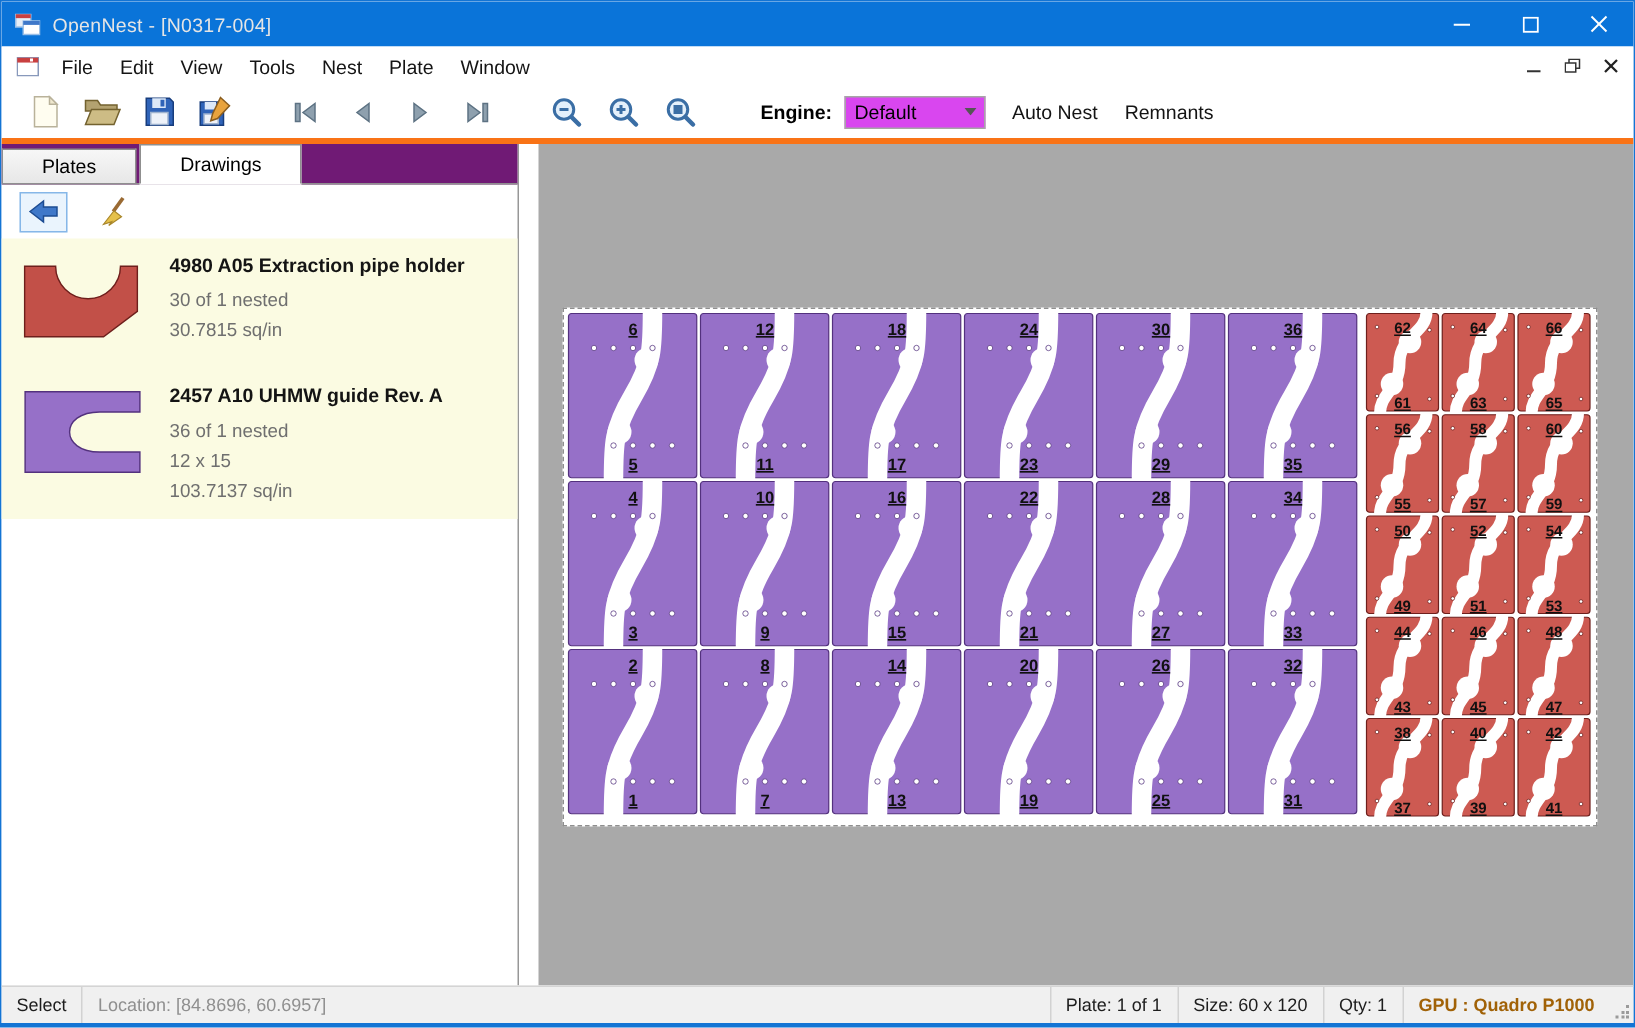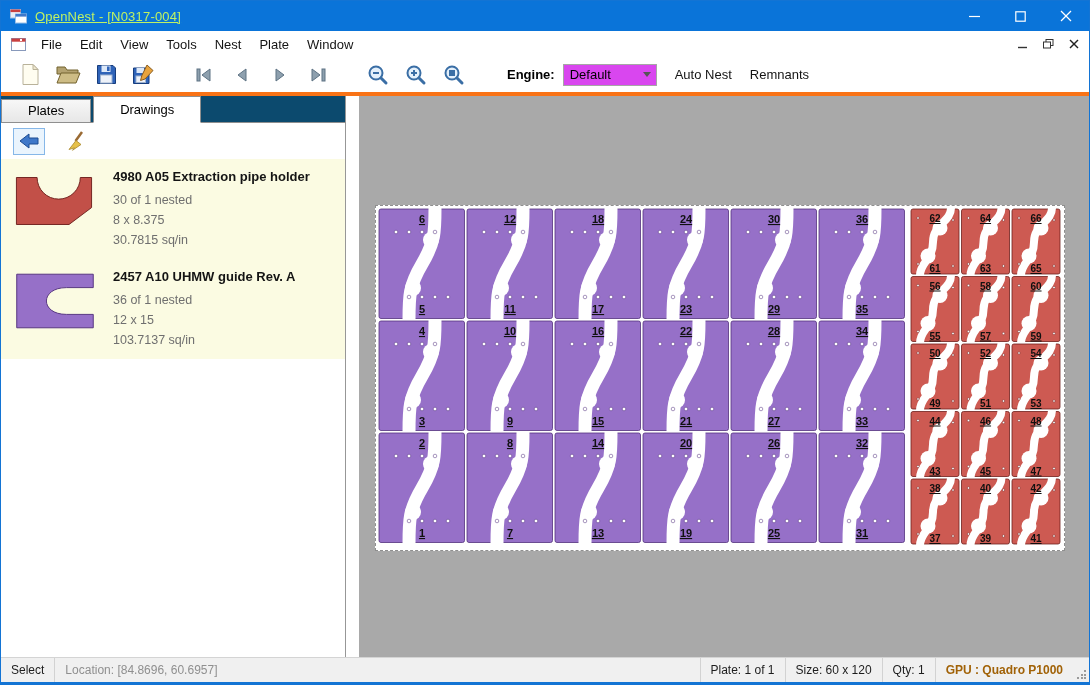--- a/index.html
+++ b/index.html
@@ -3,42 +3,42 @@
 <meta charset="utf-8">
 <style>
   * { box-sizing: border-box; }
   html,body { margin:0; padding:0; }
   body {
     width:1090px; height:685px; overflow:hidden; position:relative;
     font-family:"Liberation Sans", sans-serif; background:#fff;
     border:1px solid #1374d4; border-bottom-width:3px;
   }
   
-  .titlebar { height:30px; background:#0a74d9; color:#bef264; display:flex; align-items:center; font-size:13px;text-decoration:underline; }
+  .titlebar { height:30px; background:#0a74d9; color:#e5e5e5; display:flex; align-items:center; font-size:13px; }
   .app-icon { margin:0 8px 0 9px; display:flex; }
   .tb-title { flex:1; letter-spacing:.2px; }
   .tb-btn { width:46px; height:30px; display:flex; align-items:center; justify-content:center; }
   
   .menubar { height:26px; background:#fff; display:flex; align-items:center; font-size:13px; padding-left:6px; }
   .mdi-icon { display:flex; margin:0 6px 0 4px; }
   .menu-item { padding:3px 9px; color:#141414; }
   .win-controls { margin-left:auto; display:flex; align-items:center; gap:15px; padding-right:10px; }
   .win-controls span { display:flex; }
   
   .toolbar { height:39px; background:#fff; display:flex; align-items:center; padding-left:14px; border-bottom:4px solid #f97316; }
   .tbtn { height:30px; min-width:30px; display:flex; align-items:center; justify-content:center; margin-right:8px; }
   .group-gap { width:22px; }
   .engine-label { font-weight:bold; font-size:13px; margin:0 8px 0 30px; }
   .combo { width:94px; height:22px; border:1px solid #a6a6a6; background:#d946ef; display:flex; align-items:center; font-size:13px; padding-left:6px; }
   .combo .caret { margin-left:auto; padding-right:5px; display:flex; }
   .tool-text { font-size:13px; margin-left:18px; color:#141414; }
   
   .main { position:absolute; top:95px; left:0; right:0; bottom:25px; display:flex; }
   .sidebar { width:345px; flex:none; background:#fff; border-right:1px solid #979797; display:flex; flex-direction:column; }
-  .tabstrip { height:27px; display:flex; align-items:flex-end; border-bottom:1px solid #8f8f8f; background:#0c4a6e; }
+  .tabstrip { height:27px; display:flex; align-items:flex-end; border-bottom:1px solid #8f8f8f; background:#701a75; }
   .tab { height:23px; line-height:21px; padding:0 26px; border:1px solid #8f8f8f; border-bottom:none; background:linear-gradient(#f7f7f7,#e7e7e7); font-size:13px; margin-right:2px; }
   .tab.active { height:27px; line-height:25px; background:#fff; margin-bottom:-1px; border-bottom:1px solid #fff; z-index:2; position:relative; }
   .side-toolbar { height:36px; display:flex; align-items:center; gap:16px; padding-left:12px; }
   .side-btn { width:32px; height:27px; display:flex; align-items:center; justify-content:center; }
   .side-btn.framed { border:1px solid #86b7e8; background:#eaf4fd; }
   .drawing-item { display:flex; background:#fbfbe2; padding:9px 6px 9px 10px; }
   .thumb { width:96px; flex:none; padding-top:2px; }
   .d-info { padding-left:6px; }
   .d-title { font-weight:700; font-size:13px; color:#141414; margin-bottom:4px; line-height:18px; }
   .d-line { font-size:12.5px; color:#6f6f6f; line-height:20px; }
@@ -232,21 +232,20 @@
     <div>
       <div class="drawing-item">
         <div class="thumb">
           <svg width="86" height="62" viewBox="0 0 90 66">
             <path d="M5,8 H27 A23,23 0 0 0 73,8 H85 V40 L61,58 H5 Z" stroke="#6e1f1c" stroke-width="1" fill="#c25048"></path>
           </svg>
         </div>
         <div class="d-info">
           <div class="d-title">4980 A05 Extraction pipe holder</div>
           <div class="d-line">30 of 1 nested</div>
-          <div class="d-line">8 x 8.375</div>
           <div class="d-line">30.7815 sq/in</div>
         </div>
       </div>
       <div class="drawing-item">
         <div class="thumb">
           <svg width="88" height="62" viewBox="0 0 92 64">
             <path d="M6,4 H86 V18 H58 C30,18 30,46 58,46 H86 V60 H6 Z" stroke="#53317e" stroke-width="1" fill="#9670c8"></path>
           </svg>
         </div>
         <div class="d-info">

